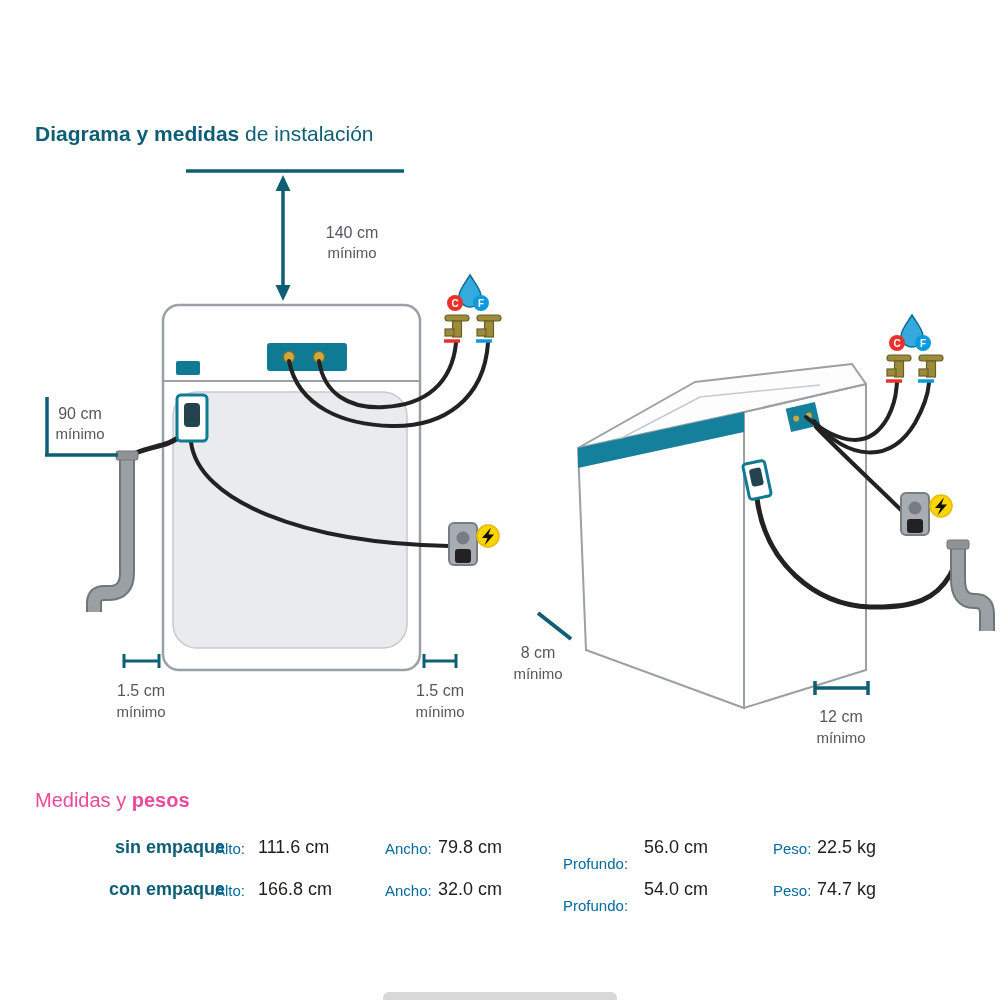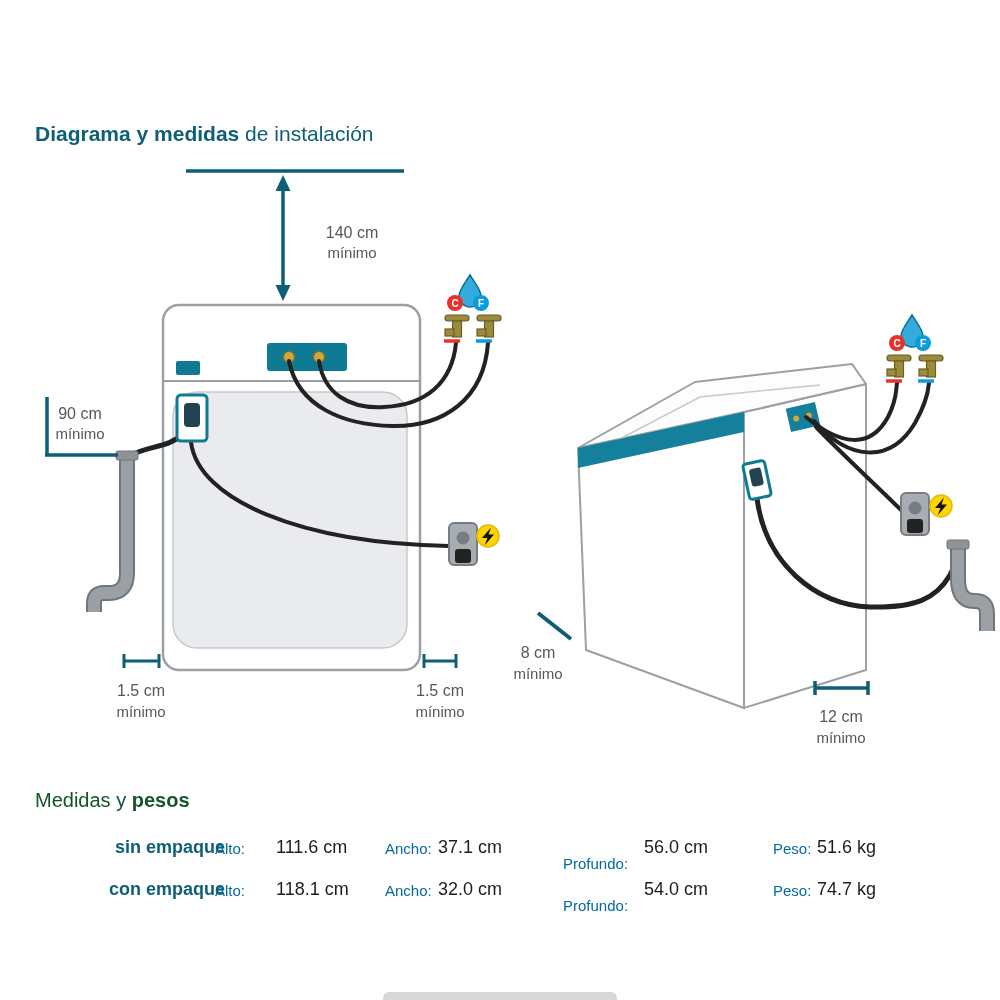--- a/index.html
+++ b/index.html
@@ -8,29 +8,29 @@
 
   .title { position:absolute; left:35px; top:122px; font-size:21px; color:#0e5e76; }
   .title b { font-weight:bold; }
 
   .diagram-svg { position:absolute; left:0; top:155px; width:1000px; height:620px; }
 
   
   .dim-value { font-family:"Liberation Sans", sans-serif; font-size:16px; fill:#56575a; text-anchor:middle; }
   .dim-unit  { font-family:"Liberation Sans", sans-serif; font-size:15px; fill:#56575a; text-anchor:middle; }
   .tap-letter { font-family:"Liberation Sans", sans-serif; font-size:10px; font-weight:bold; fill:#ffffff; text-anchor:middle; }
-  .specs-heading { position:absolute; left:35px; top:789px; font-size:20px; font-weight:normal; color:#14532d; }
+  .specs-heading { position:absolute; left:35px; top:789px; font-size:20px; font-weight:normal; color:#ec4899; }
   .specs-heading b { font-weight:bold; }
   .spec-row { position:absolute; left:35px; width:930px; height:30px; }
   .spec-row.row0 { top:836px; }
   .spec-row.row1 { top:878px; }
   .spec-row .row-label { position:absolute; left:0; top:1px; width:190px; text-align:right; font-size:18px; font-weight:bold; color:#0e5e76; }
   .spec-row .k { position:absolute; top:4px; font-size:15px; color:#0369a1; }
   .spec-row .v { position:absolute; top:1px; font-size:18px; color:#1d1d1b; }
-  .k-alto { left:180px; }  .v-alto { left:241px; }
+  .k-alto { left:180px; }  .v-alto { left:223px; }
   .k-ancho { left:350px; } .v-ancho { left:403px; }
   .k-prof { left:528px;margin-top:15px; }  .v-prof { left:609px; }
   .k-peso { left:738px;text-align:center; }  .v-peso { left:782px; }
 
   .scrollbar-thumb { position:absolute; left:383px; top:992px; width:234px; height:12px; border-radius:6px; background:#d8d8d8; }
 </style>
 </head>
 <body>
 
 <div class="page">
@@ -210,31 +210,31 @@
     </g>
   </svg>
 
   <h2 class="specs-heading"><span>Medidas y</span> <b>pesos</b></h2>
 
   <div class="spec-row row0">
     <span class="row-label">sin empaque</span>
     <span class="k k-alto">Alto:</span>
     <span class="v v-alto">111.6 cm</span>
     <span class="k k-ancho">Ancho:</span>
-    <span class="v v-ancho">37.1 cm</span>
+    <span class="v v-ancho">79.8 cm</span>
     <span class="k k-prof">Profundo:</span>
     <span class="v v-prof">56.0 cm</span>
     <span class="k k-peso">Peso:</span>
-    <span class="v v-peso">51.6 kg</span>
+    <span class="v v-peso">22.5 kg</span>
   </div>
 
   <div class="spec-row row1">
     <span class="row-label">con empaque</span>
     <span class="k k-alto">Alto:</span>
-    <span class="v v-alto">118.1 cm</span>
+    <span class="v v-alto">166.8 cm</span>
     <span class="k k-ancho">Ancho:</span>
     <span class="v v-ancho">32.0 cm</span>
     <span class="k k-prof">Profundo:</span>
     <span class="v v-prof">54.0 cm</span>
     <span class="k k-peso">Peso:</span>
     <span class="v v-peso">74.7 kg</span>
   </div>
 
   <div class="scrollbar-thumb"></div>
 

